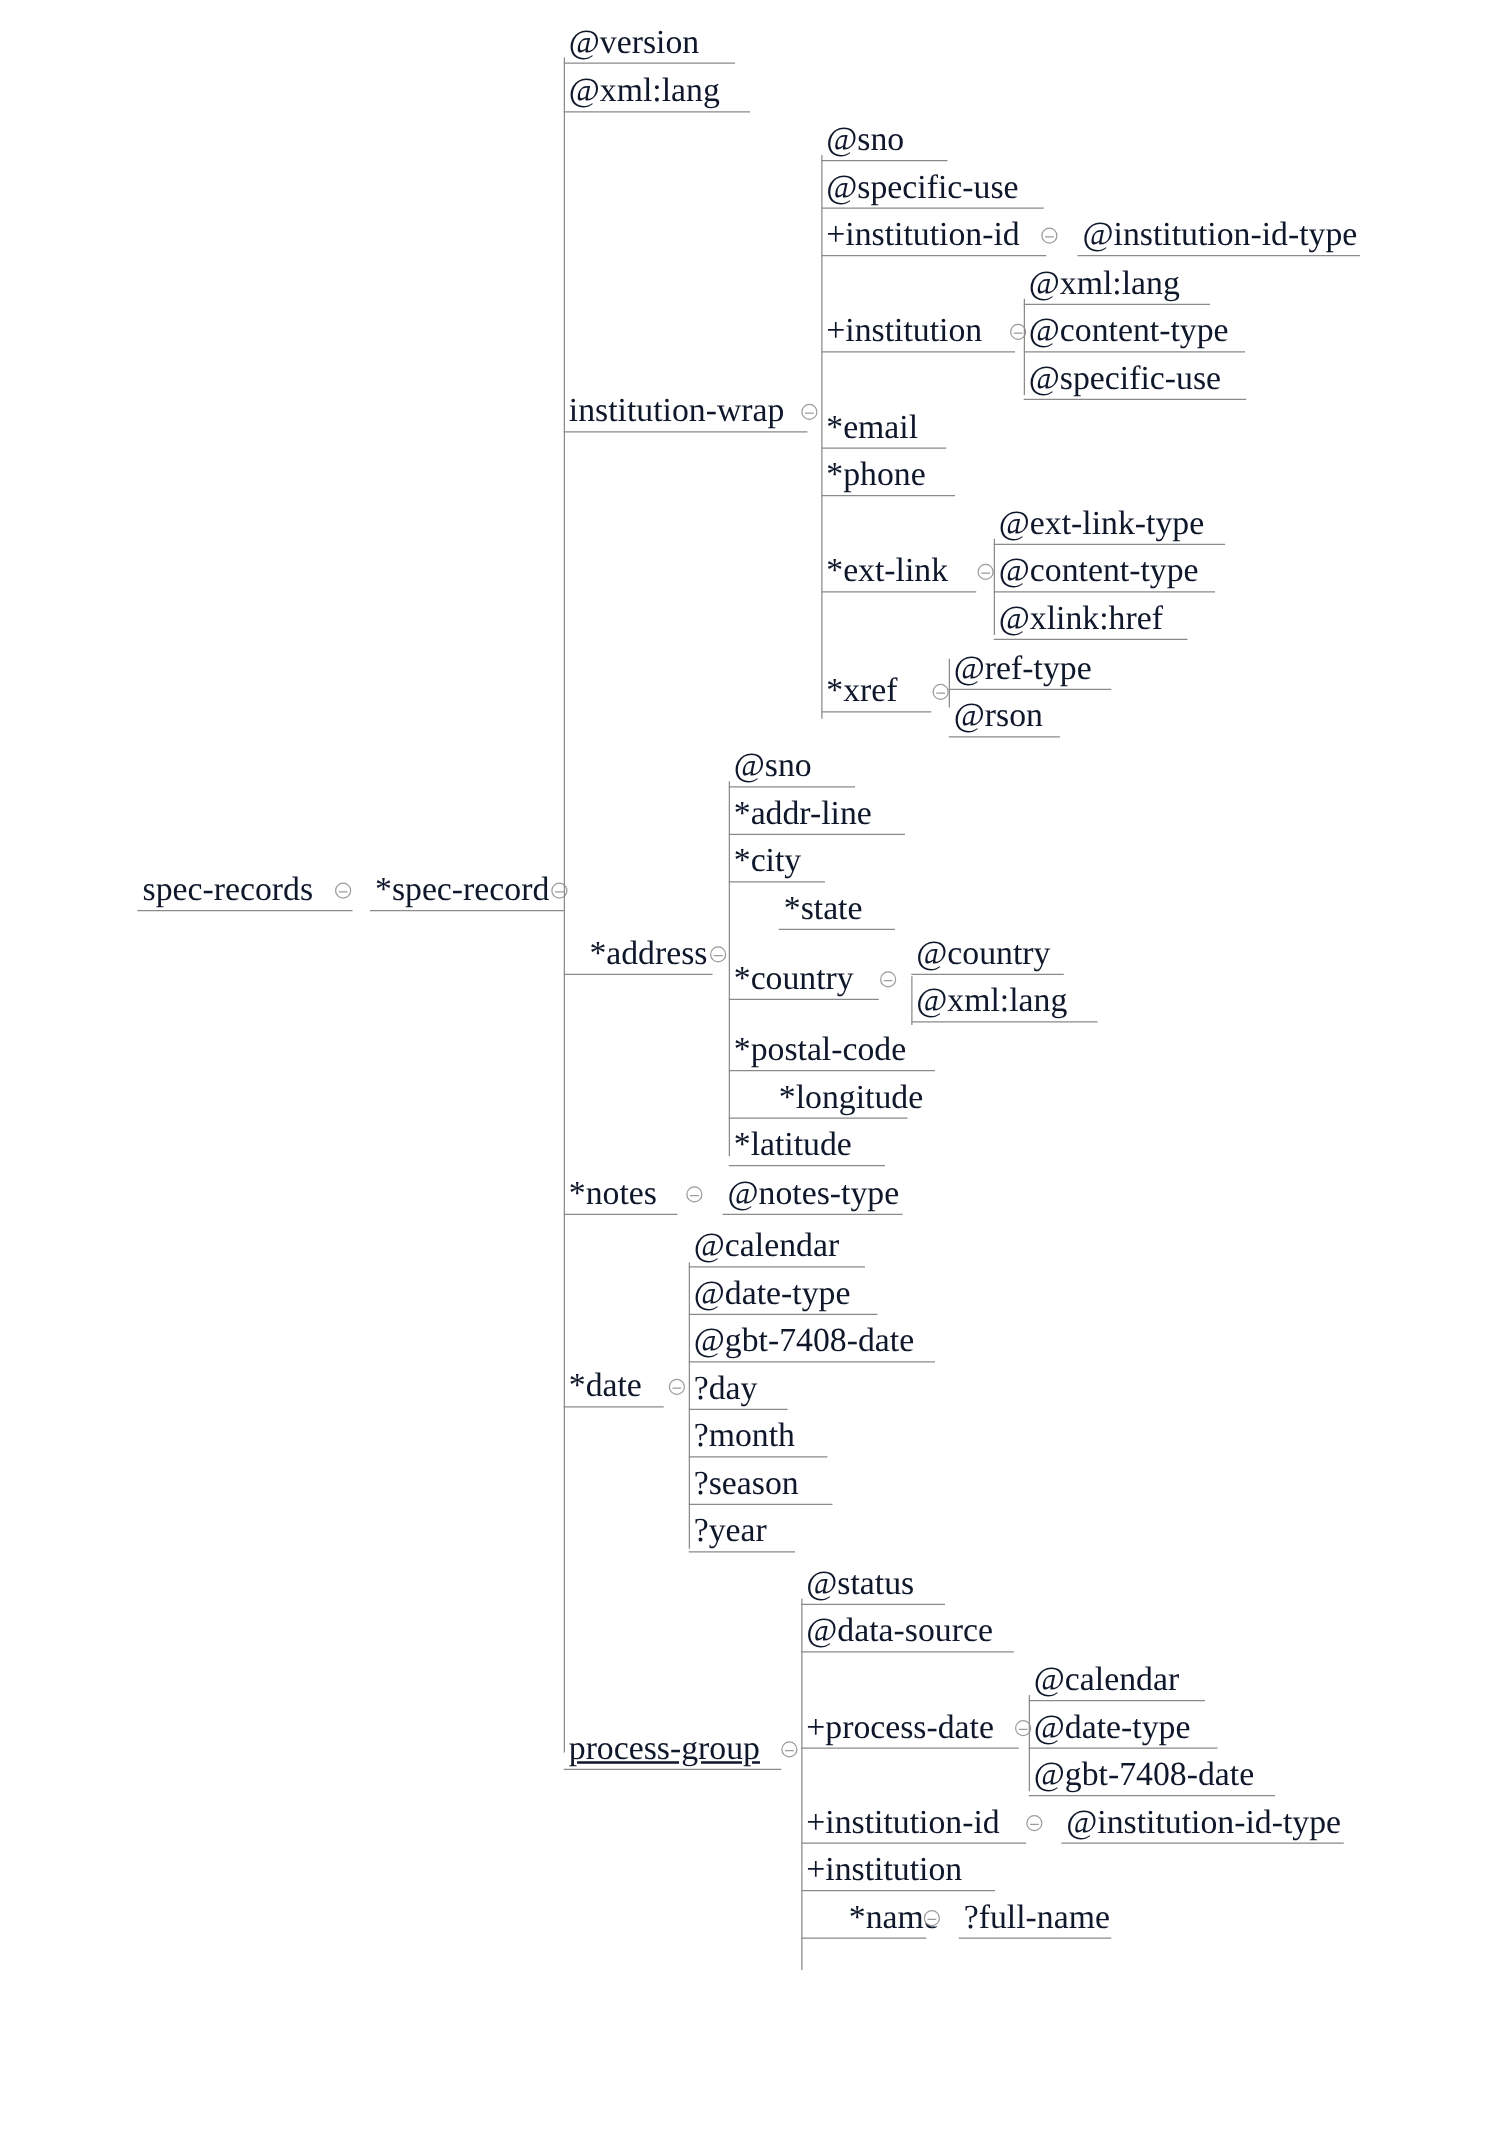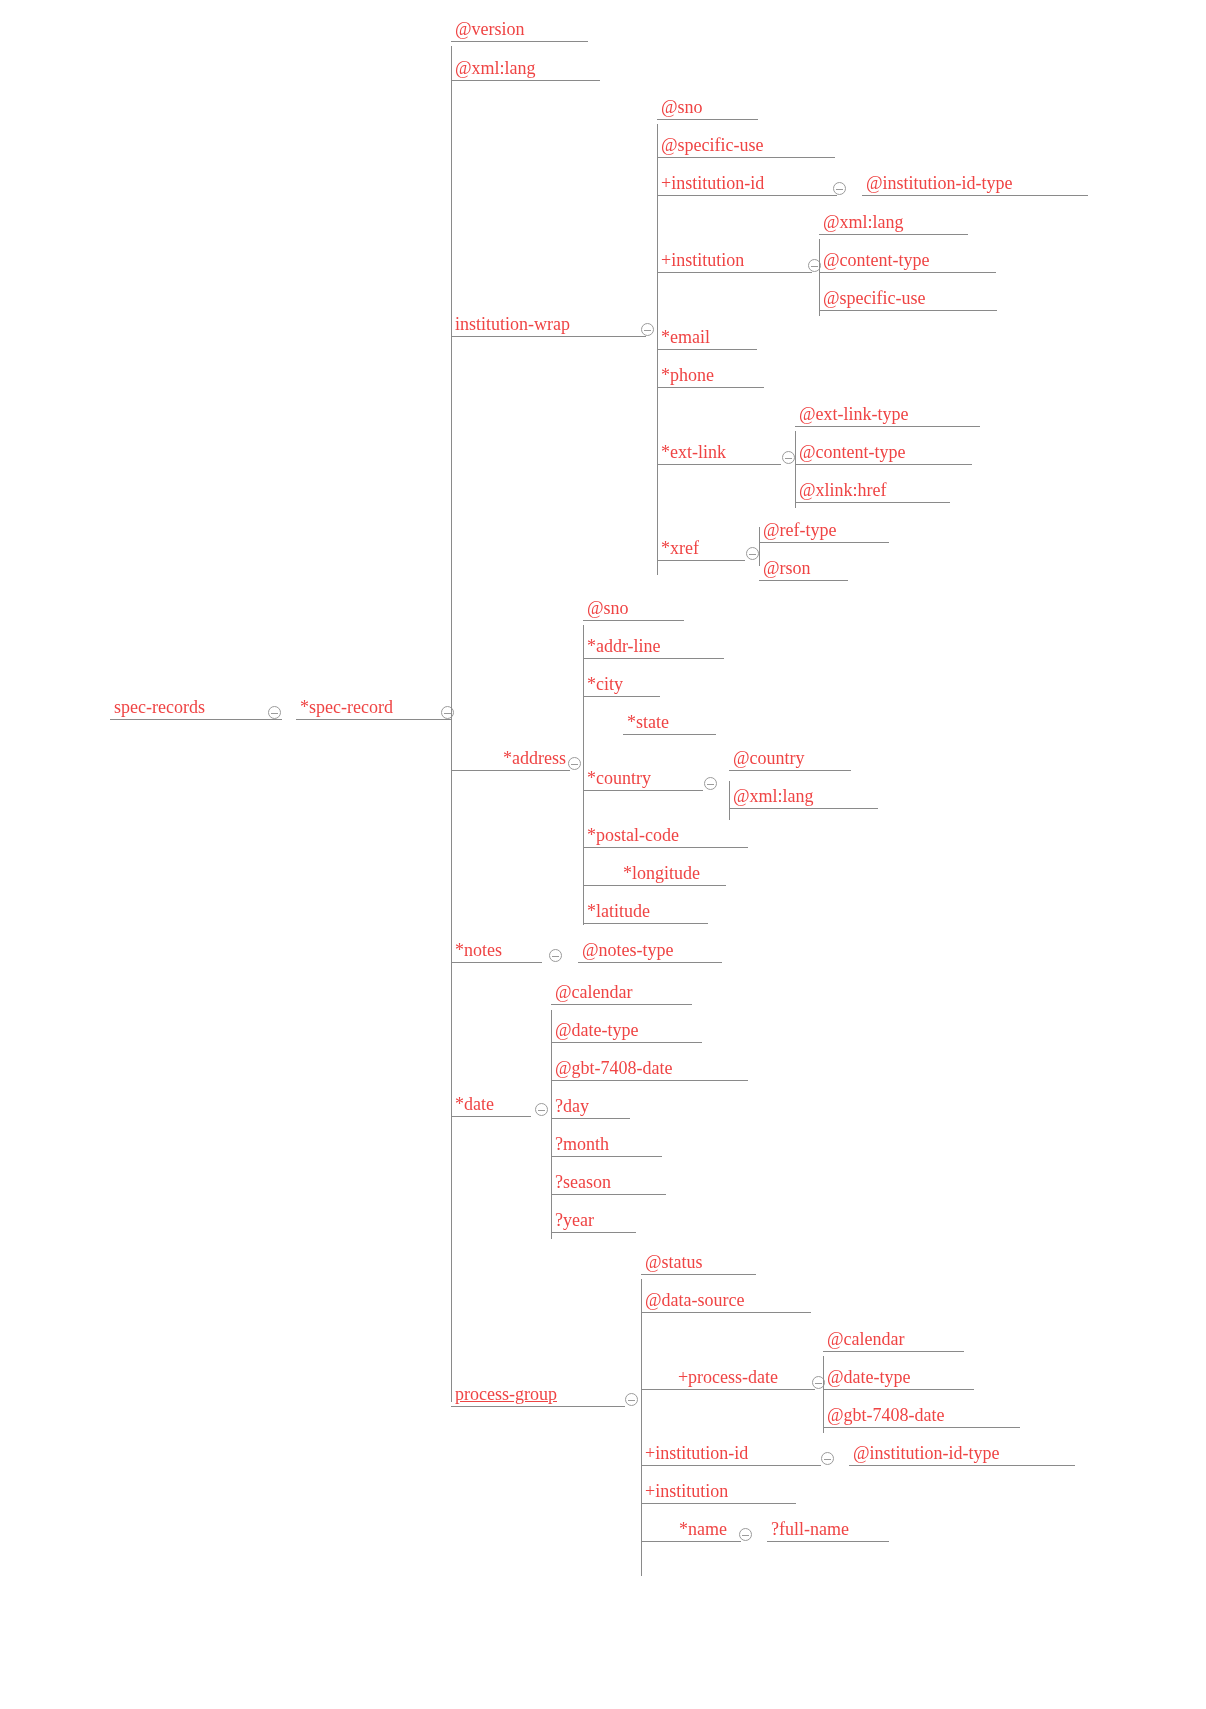--- a/index.html
+++ b/index.html
@@ -12,27 +12,27 @@
     position:relative;
     width:1206px;
     height:1709px;
     overflow:hidden;
     background:#fff;
   }
   
   .node{
     position:absolute;
     white-space:nowrap;
-    font-size:18px;
+    font-size:27px;
     line-height:1;
     letter-spacing:0px;
     border-bottom:1.2px solid #8a8a8a;
     padding:0 4px 3px 4px;
     box-sizing:border-box;
-    color:#ef4444;
+    color:#0f172a;
   }
   
   .vline{
     position:absolute;
     border-left:1.2px solid #8a8a8a;
     width:0;
   }
   
   .toggle{
     position:absolute;
@@ -147,21 +147,21 @@
   <div class="node" style="left:551px; top:1097px; width:79px;">?day</div>
   <div class="node" style="left:551px; top:1135px; width:111px;">?month</div>
   <div class="node" style="left:551px; top:1173px; width:115px;">?season</div>
   <div class="node" style="left:551px; top:1211px; width:85px;">?year</div>
 
   <div class="vline" style="left:641px; top:1279px; height:297px;"></div>
 
   <div class="node" style="left:641px; top:1253px; width:115px;">@status</div>
   <div class="node" style="left:641px; top:1291px; width:170px;">@data-source</div>
 
-  <div class="node" style="left:641px; top:1368px; width:174px;text-align:center;">+process-date</div>
+  <div class="node" style="left:641px; top:1368px; width:174px;">+process-date</div>
   <div class="toggle" style="left:812px; top:1376px;"></div>
 
   <div class="node" style="left:641px; top:1444px; width:180px;">+institution-id</div>
   <div class="toggle" style="left:821px; top:1452px;"></div>
   <div class="node" style="left:849px; top:1444px; width:226px;">@institution-id-type</div>
 
   <div class="node" style="left:641px; top:1482px; width:155px;">+institution</div>
 
   <div class="node" style="left:641px; top:1520px; width:100px;padding-left:38px;">*name</div>
   <div class="toggle" style="left:739px; top:1528px;"></div>

